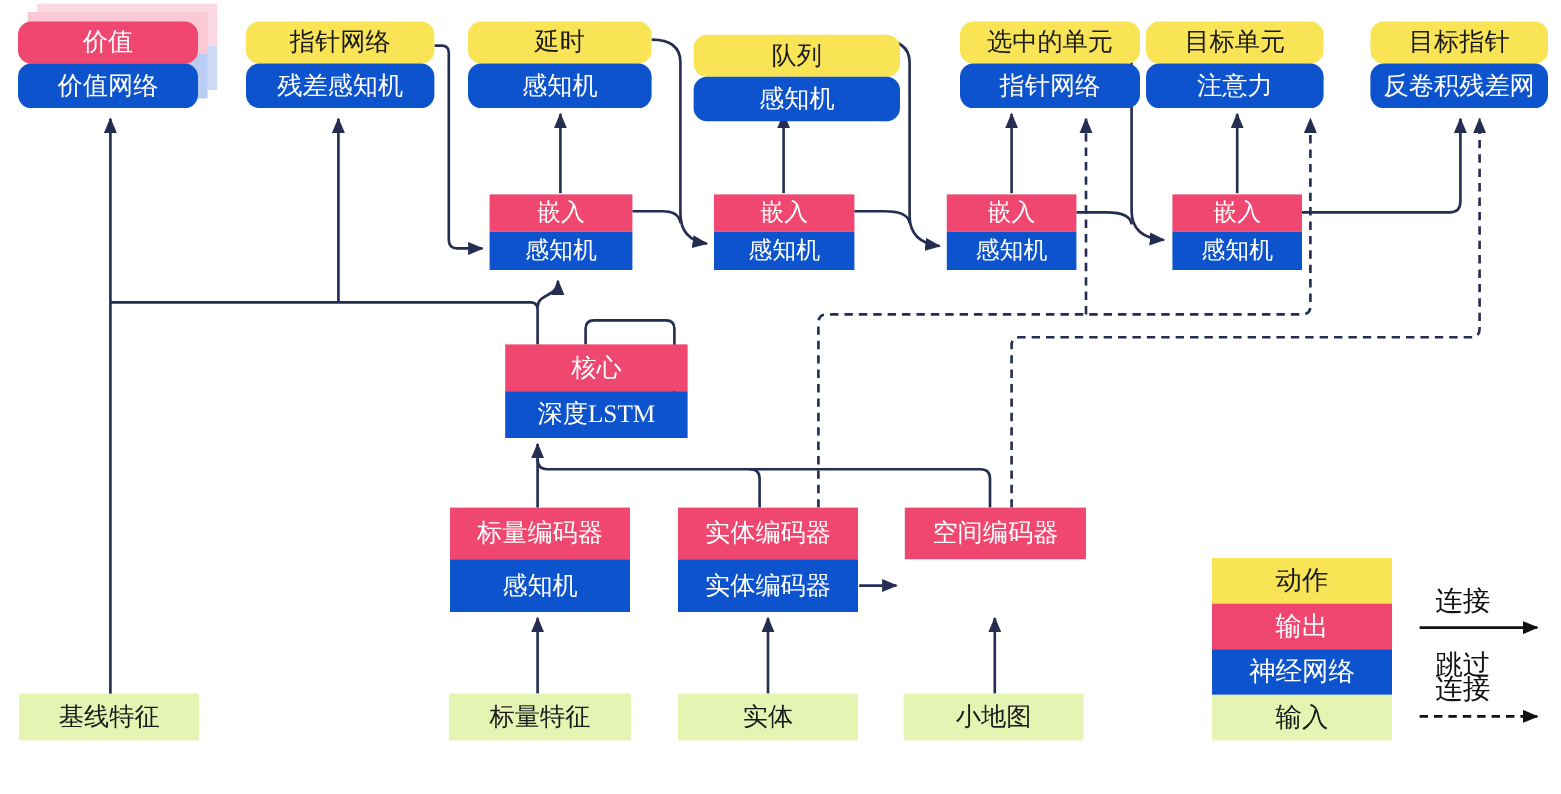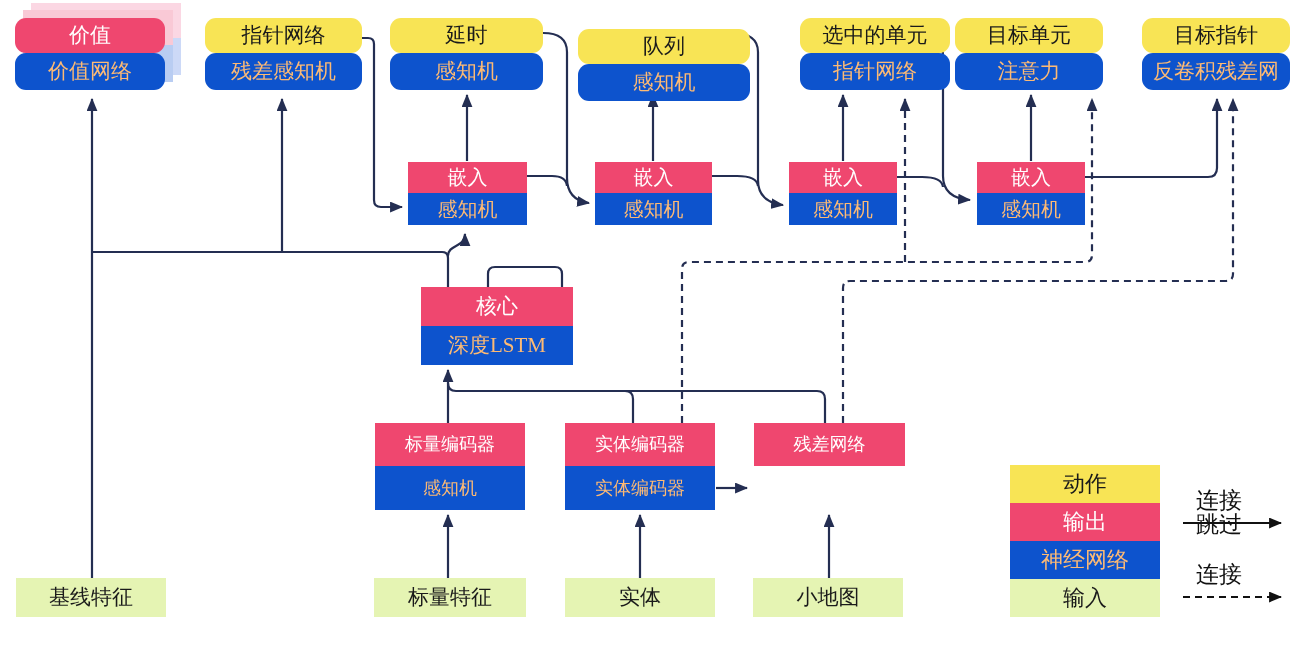--- a/index.html
+++ b/index.html
@@ -19,32 +19,32 @@
   .wire{fill:none;stroke:#242e52;stroke:var(--wire-navy,#242e52);stroke-width:2.2;}
   .wire.dashed{stroke-dasharray:7 5;}
   .wire-black{fill:none;stroke:#111;stroke-width:2.2;}
   .wire-black.dashed{stroke-dasharray:7 5;}
   #ah path{fill:#242e52;fill:var(--wire-navy,#242e52);}
   #ahb path{fill:#111;}
   .box{position:absolute;z-index:2;text-align:center;}
   .row{width:100%;overflow:hidden;white-space:nowrap;}
   .row.action{background:var(--action-yellow);color:var(--ink);}
   .row.output{background:var(--output-pink);color:#fff;}
-  .row.network{background:var(--network-blue);color:#fdba74;}
+  .row.network{background:var(--network-blue);color:#ffffff;}
   .row.input{background:var(--input-green);color:var(--ink);}
   .head .row{font-size:21px;border-radius:11px;}
   .head .r1{height:35px;line-height:35px;}
   .head .r2{height:37px;line-height:37px;}
   .embed .row{font-size:20px;}
   .embed .r1{height:31px;line-height:31px;}
   .embed .r2{height:32px;line-height:32px;}
   .core .row{font-size:21px;}
   .core .r1{height:39px;line-height:39px;}
   .core .r2{height:39px;line-height:39px;}
-  .encoder .row{font-size:18px;font-family:Liberation Serif, serif;}
+  .encoder .row{font-size:21px;font-family:Liberation Serif, serif;}
   .encoder .r1{height:43px;line-height:43px;}
   .encoder .r2{height:44px;line-height:44px;}
   .input-box{height:39px;line-height:39px;font-size:21px;background:var(--input-green);color:var(--ink);}
   .ghost{position:absolute;z-index:0;}
   .ghost .g1{height:35px;}
   .ghost .g2{height:37px;}
   .ghost.far .g1{background:#fbd7e3;}
   .ghost.far .g2{background:#ccd9f7;}
   .ghost.near .g1{background:#f9c9d6;}
   .ghost.near .g2{background:#b9cdf2;}
@@ -161,32 +161,32 @@
 
   <div class="box encoder" style="left:375px;top:423px;width:150px;">
     <div class="row output r1">标量编码器</div>
     <div class="row network r2">感知机</div>
   </div>
   <div class="box encoder" style="left:565px;top:423px;width:150px;">
     <div class="row output r1">实体编码器</div>
     <div class="row network r2">实体编码器</div>
   </div>
   <div class="box encoder" style="left:754px;top:423px;width:151px;">
-    <div class="row output r1">残差网络</div>
+    <div class="row output r1">空间编码器</div>
   </div>
 
   <div class="box input-box" style="left:16px;top:578px;width:150px;">基线特征</div>
   <div class="box input-box" style="left:374px;top:578px;width:152px;">标量特征</div>
   <div class="box input-box" style="left:565px;top:578px;width:150px;">实体</div>
   <div class="box input-box" style="left:753px;top:578px;width:150px;">小地图</div>
 
   <div class="box" style="left:1010px;top:465px;width:150px;">
     <div class="row action legend-row">动作</div>
     <div class="row output legend-row">输出</div>
     <div class="row network legend-row">神经网络</div>
     <div class="row input legend-row">输入</div>
   </div>
 
   <div class="legend-label" style="left:1186px;top:485px;width:66px;">连接</div>
-  <div class="legend-label" style="left:1186px;top:509px;width:66px;">跳过</div>
+  <div class="legend-label" style="left:1186px;top:539px;width:66px;">跳过</div>
   <div class="legend-label" style="left:1186px;top:559px;width:66px;">连接</div>
 
 </div>
 
 </body></html>

